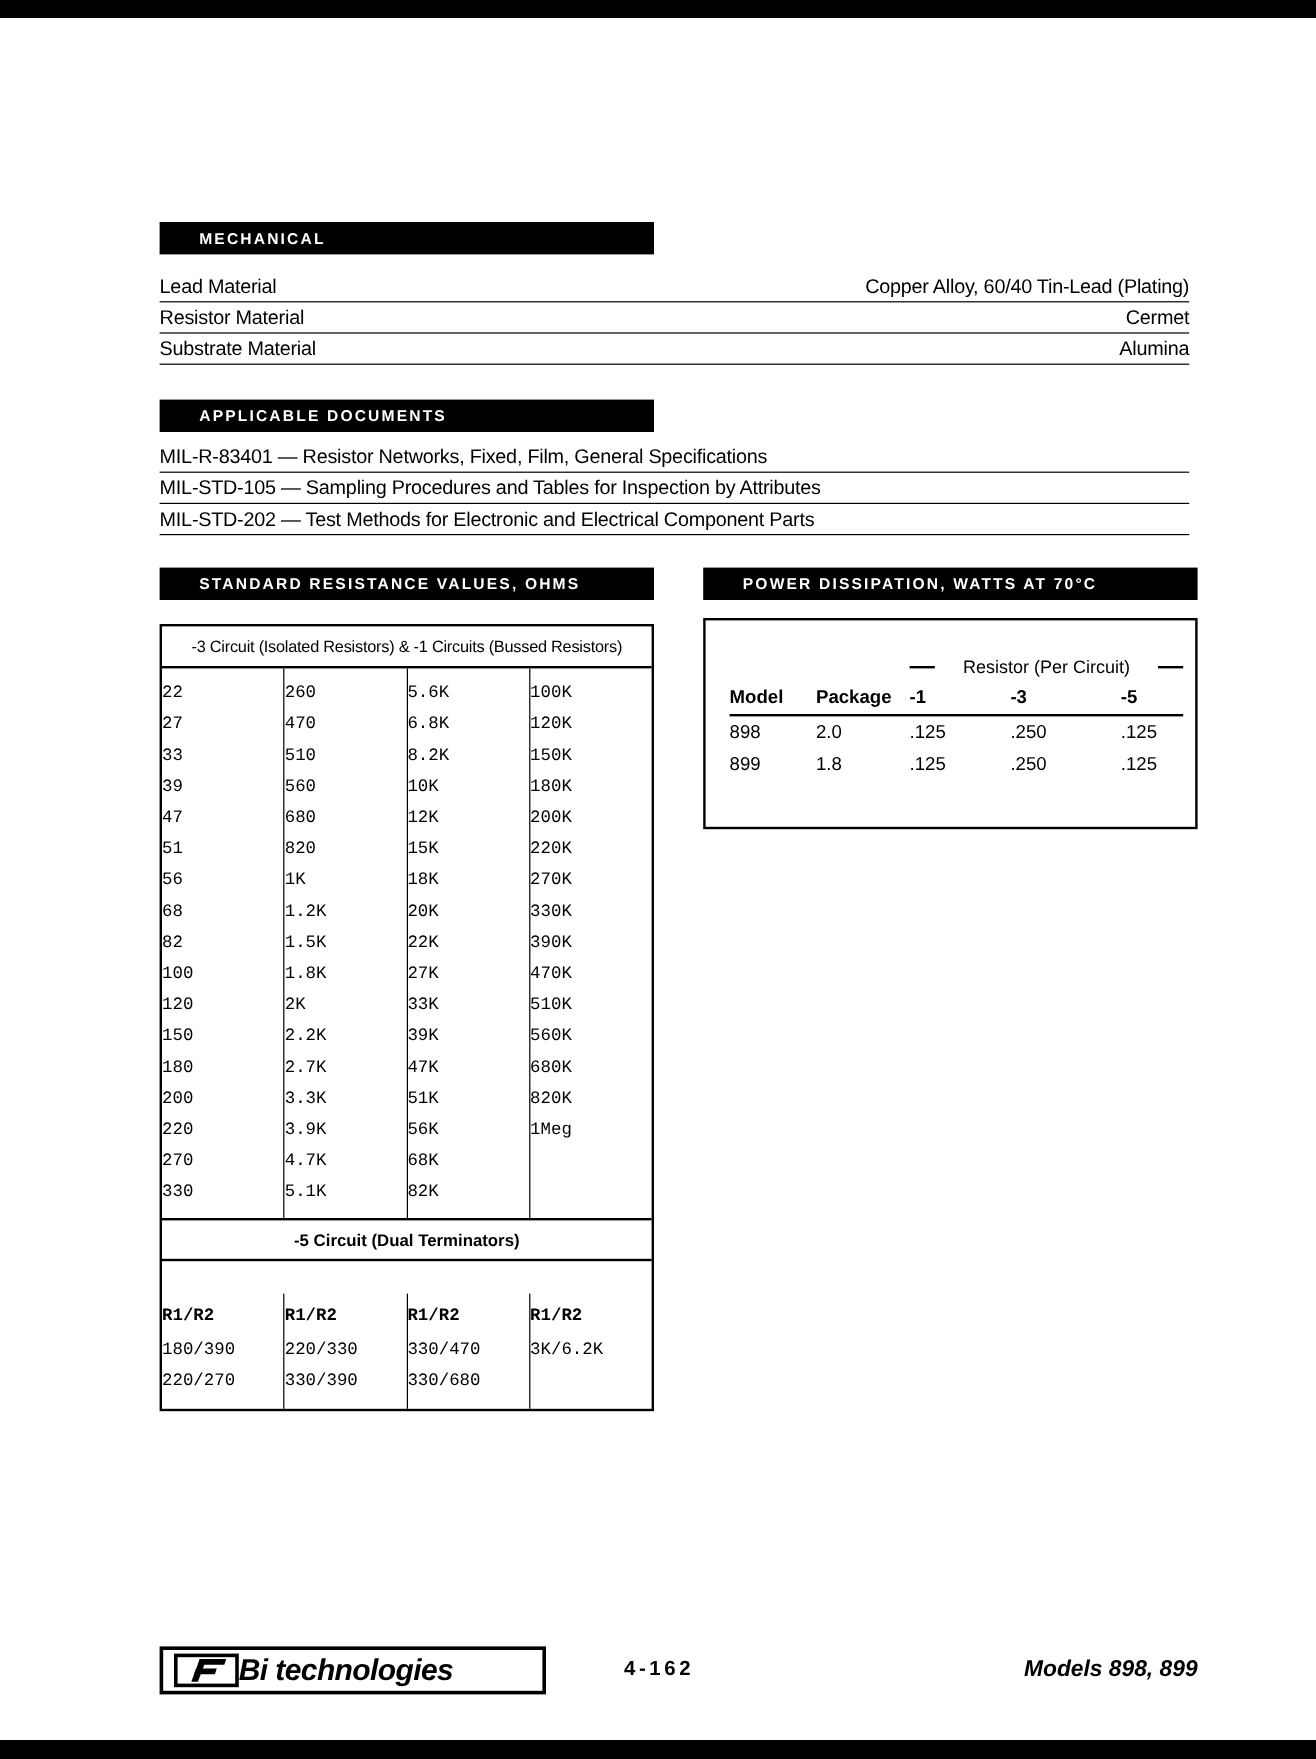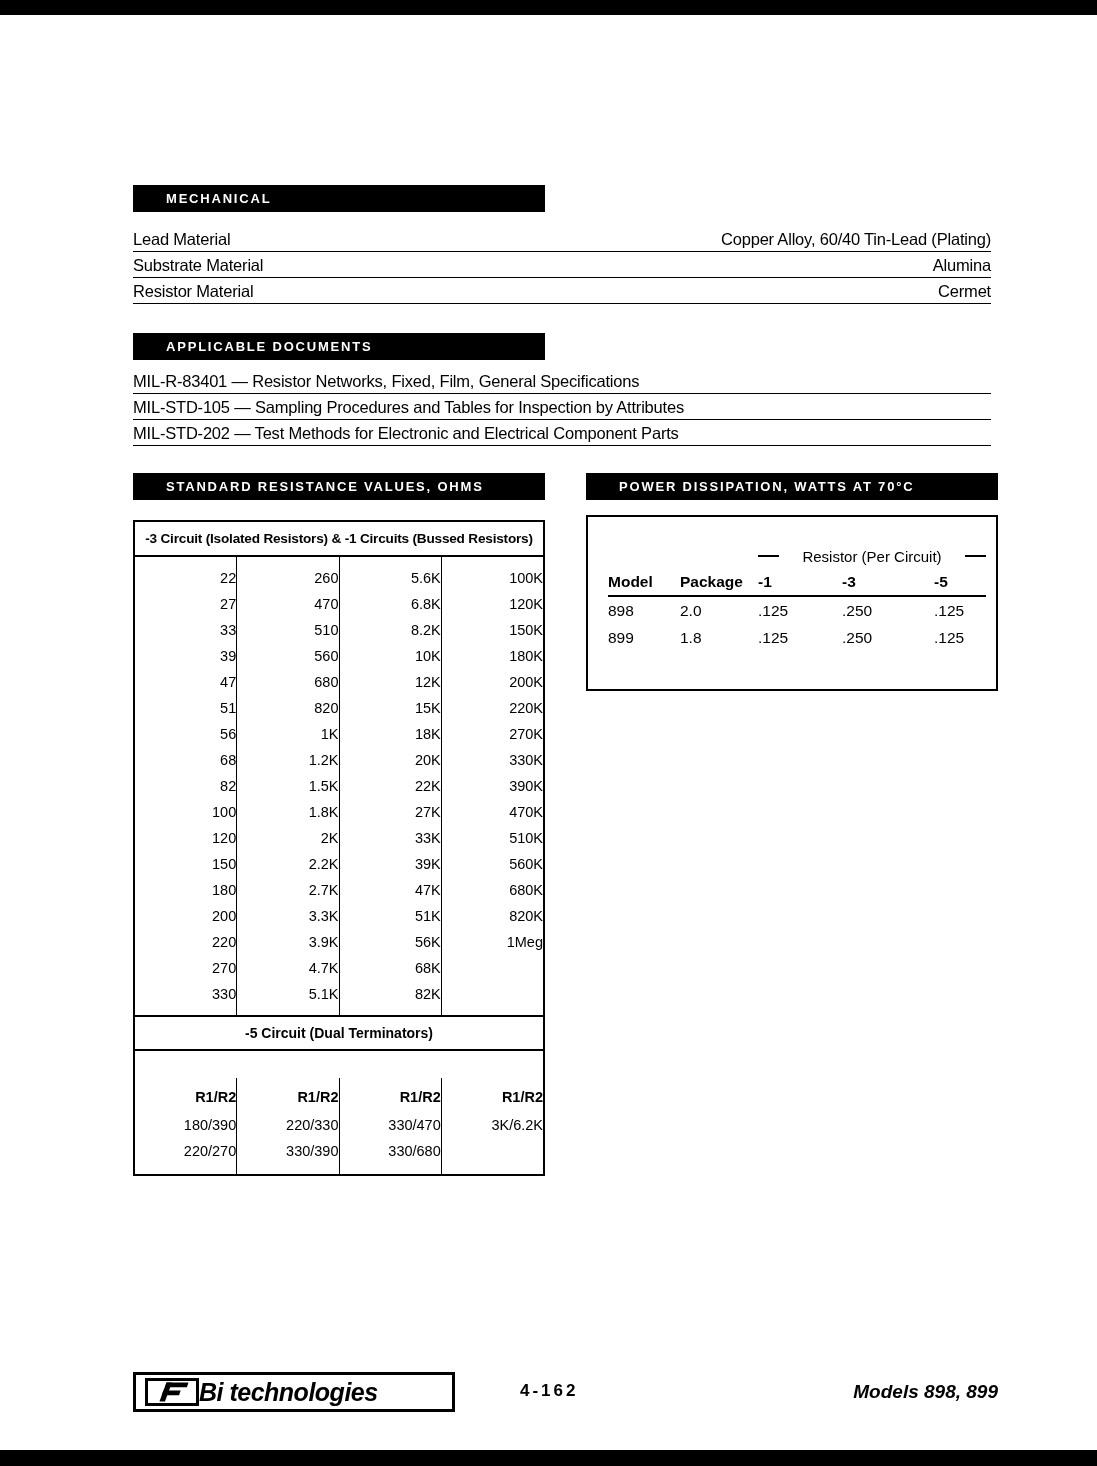--- a/index.html
+++ b/index.html
@@ -53,30 +53,30 @@
   }
 
   
   .res-table {
     position: absolute;
     left: 133px; top: 520px; width: 412px;
     border: 2px solid #000;
     background: #fff;
   }
   .res-head {
-    font-weight: bold;
+    font-weight: normal;
     font-size: 13.6px;
     letter-spacing: -0.2px;
     text-align: center;
     padding: 9px 2px;
     border-bottom: 2px solid #000;
     white-space: nowrap;
   }
   .res-grid { display: flex; align-items: stretch; }
-  .res-col { flex: 1; border-right: 1.5px solid #000; text-align: right; padding: 8px 0; }
+  .res-col { flex: 1; border-right: 1.5px solid #000; text-align: left; padding: 8px 0; font-family: Liberation Mono, monospace; }
   .res-col:last-child { border-right: none; }
   .res-cell { height: 26px; line-height: 26px; font-size: 14.5px; }
   .res-subhead {
     font-weight: bold;
     font-size: 14px;
     text-align: center;
     padding: 8px 0;
     border-top: 2px solid #000;
     border-bottom: 2px solid #000;
   }
@@ -134,26 +134,26 @@
 
   <div class="secbar" id="bar-mech">
     <span>MECHANICAL</span>
   </div>
   <div class="rows-block" id="mech-rows">
       <div class="rule-row">
       <span>Lead Material</span>
       <span>Copper Alloy, 60/40 Tin-Lead (Plating)</span>
     </div>
       <div class="rule-row">
+      <span>Resistor Material</span>
+      <span>Cermet</span>
+    </div>
+      <div class="rule-row">
       <span>Substrate Material</span>
       <span>Alumina</span>
-    </div>
-      <div class="rule-row">
-      <span>Resistor Material</span>
-      <span>Cermet</span>
     </div>
     </div>
 
   <div class="secbar" id="bar-docs">
     <span>APPLICABLE DOCUMENTS</span>
   </div>
   <div class="rows-block" id="doc-rows">
       <div class="rule-row">
       <span>MIL-R-83401 — Resistor Networks, Fixed, Film, General Specifications</span>
     </div>

